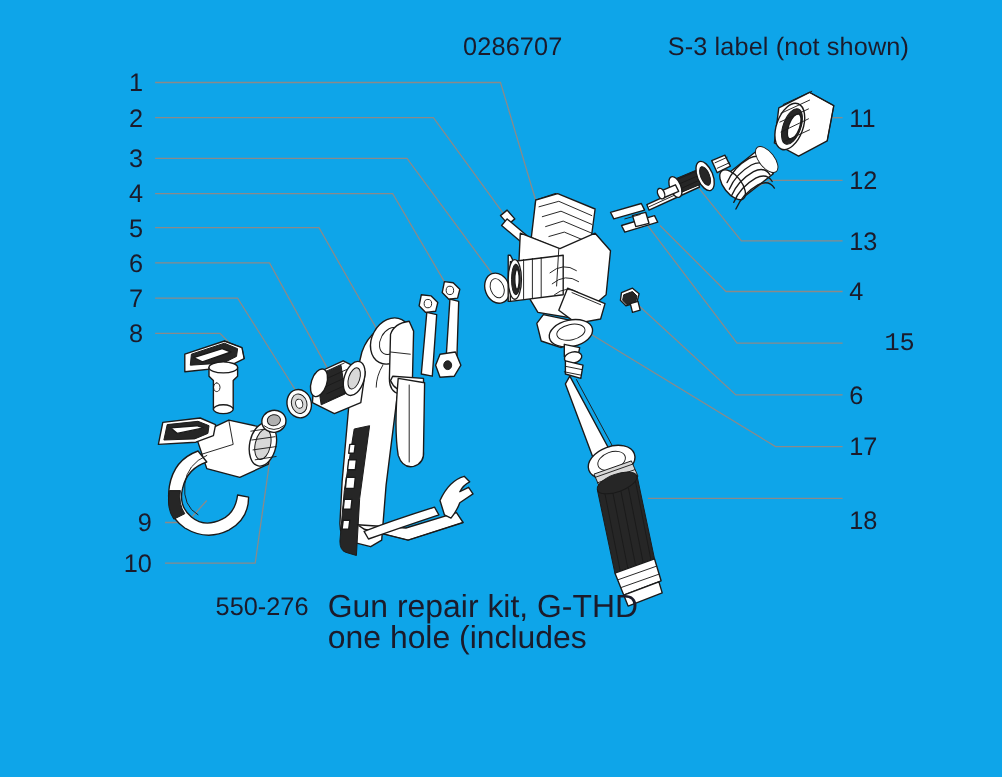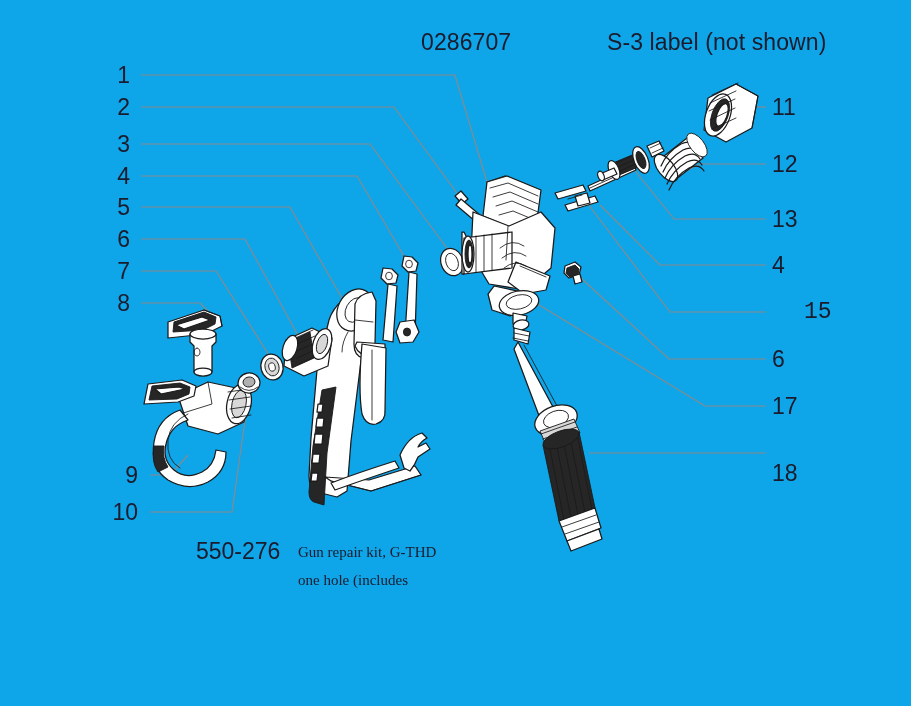--- a/index.html
+++ b/index.html
@@ -48,25 +48,24 @@
   #footer-code {
     display: inline-block;
     vertical-align: top;
     font-size: 23px;
     color: #1b1b2b;
     width: 102px;
   }
   #footer-desc {
     display: inline-block;
     vertical-align: top;
-    font-size: 15px;
+    font-size: 29px;
     color: #1b1b2b;
     line-height: 28px;
     width: 260px;
-    font-family: Liberation Serif, serif;
   }
   #footer-desc div { white-space: nowrap; }
 
   svg.layer {
     position: absolute;
     left: 0;
     top: 0;
     width: 911px;
     height: 706px;
   }

